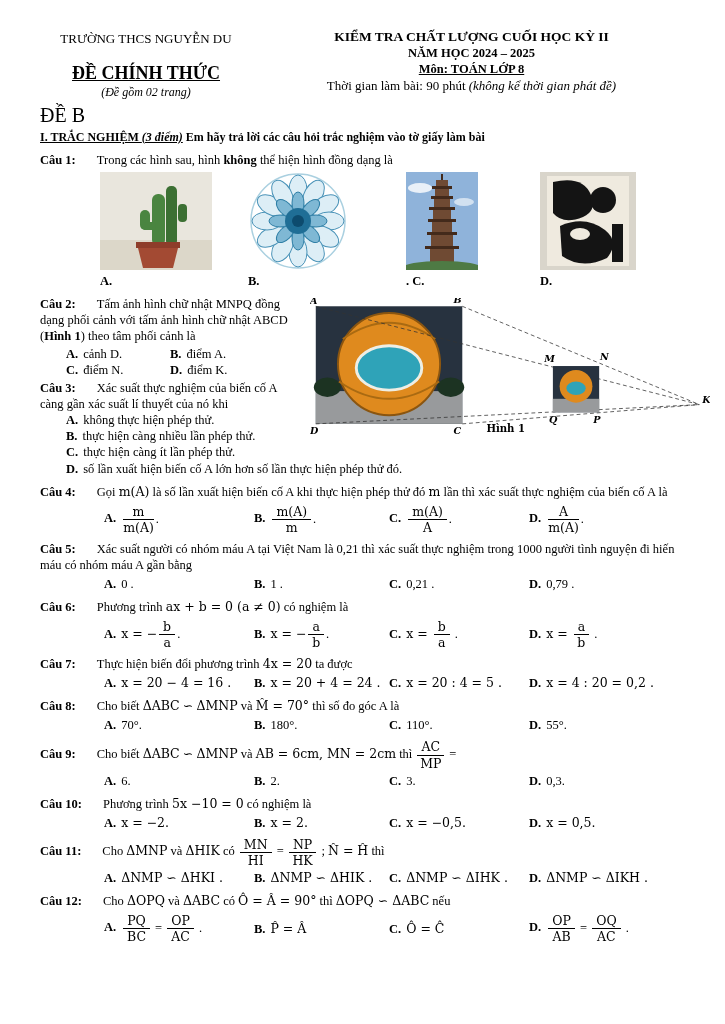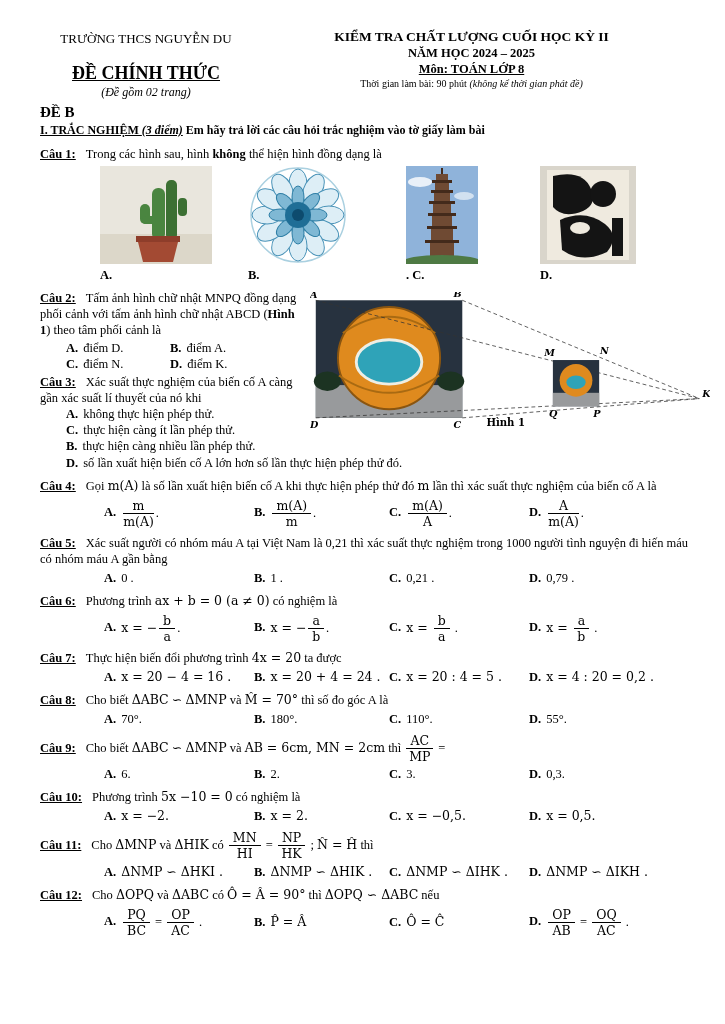--- a/index.html
+++ b/index.html
@@ -12,25 +12,25 @@
   }
   .bold { font-weight:bold; } .it { font-style:italic; } .u { text-decoration:underline; }
   .math { font-family:"DejaVu Serif",serif; }
   .header { display:flex; }
   .header-left { width:212px; text-align:center; padding-top:3px; flex-shrink:0; }
   .header-right { flex:1; text-align:center; }
   .school { font-size:13px; }
   .official { font-size:18px; margin-top:14px; }
   .pages-note { font-size:12px; }
   .exam-title { font-size:13.5px; }
-  .duration-line { font-size:10px; margin-top:1px; }
-  .exam-code { font-size:15px; font-weight:bold; margin-top:3px; }
+  .duration-line { font-size:13px; margin-top:1px; }
+  .exam-code { font-size:20px; font-weight:normal; margin-top:3px; }
   .section-line { margin-top:1px; font-size:12px; }
   .question { margin-top:7px; }
-  .qlabel { font-weight:bold; text-decoration:underline; margin-right:10px; }
+  .qlabel { font-weight:bold; margin-right:21px; }
   .optL { font-weight:bold; margin-right:5px; }
   .opts4 { display:grid; grid-template-columns:150px 135px 140px auto; padding-left:64px; margin-top:3px; }
   .opts4.frac-row { align-items:center; margin-top:5px; margin-bottom:2px; }
   .frac { display:inline-block; text-align:center; vertical-align:middle; line-height:1.05; margin:0 2px; }
   .frac .fnum { display:block; border-bottom:1px solid #000; padding:0 4px 1px; }
   .frac .fden { display:block; padding-top:1px; }
   .q1-row { display:flex; padding-left:60px; margin-top:4px; }
   .q1-col { display:flex; flex-direction:column; }
   .q1-col .img-label { margin-top:3px; font-weight:bold; }
   .row-q23 { display:flex; margin-top:7px; }
@@ -156,31 +156,31 @@
         <span class="img-label">D.</span>
       </div>
     </div>
   </div>
 
   <div class="row-q23">
     <div class="q23-left">
       <div>
         <span class="qlabel">Câu 2:</span><span><span>Tấm ảnh hình chữ nhật MNPQ đồng dạng phối cảnh với tấm ảnh hình chữ nhật ABCD (</span><span class="bold">Hình 1</span><span>) theo tâm phối cảnh là</span></span>
         <div class="q2-opts">
-          <div><span class="optL">A.</span><span>điểm D.</span></div>
+          <div><span class="optL">A.</span><span>cảnh D.</span></div>
           <div><span class="optL">B.</span><span>điểm A.</span></div>
           <div><span class="optL">C.</span><span>điểm N.</span></div>
           <div><span class="optL">D.</span><span>điểm K.</span></div>
         </div>
       </div>
       <div>
         <span class="qlabel">Câu 3:</span><span>Xác suất thực nghiệm của biến cố A càng gần xác suất lí thuyết của nó khi</span>
         <div class="q3-opt"><span class="optL">A.</span><span>không thực hiện phép thử.</span></div>
+        <div class="q3-opt"><span class="optL">B.</span><span>thực hiện càng nhiều lần phép thử.</span></div>
         <div class="q3-opt"><span class="optL">C.</span><span>thực hiện càng ít lần phép thử.</span></div>
-        <div class="q3-opt"><span class="optL">B.</span><span>thực hiện càng nhiều lần phép thử.</span></div>
       </div>
     </div>
     <div class="q23-right">
       <svg viewBox="0 0 415 142" width="400" height="138">
 
         <rect x="6" y="8" width="152" height="122" fill="#27323f"></rect>
         <rect x="6" y="96" width="152" height="34" fill="#989a9c"></rect>
         <ellipse cx="18" cy="92" rx="14" ry="10" fill="#1c3322"></ellipse>
         <ellipse cx="146" cy="92" rx="14" ry="10" fill="#1c3322"></ellipse>
         <circle cx="82" cy="68" r="53" fill="#df8a1e"></circle>

